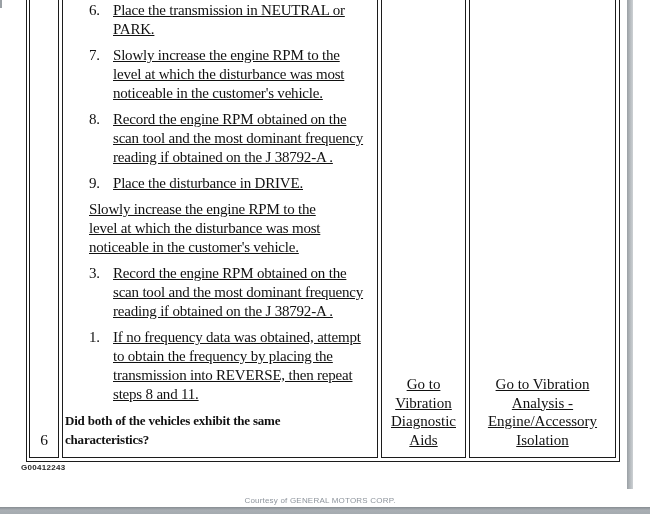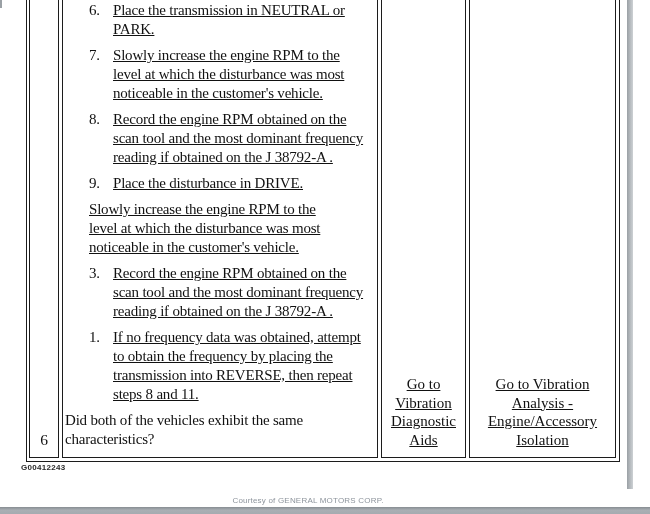--- a/index.html
+++ b/index.html
@@ -38,22 +38,23 @@
     margin:0 0 7px 26px;
     line-height:19px;
     font-size:15px;
     letter-spacing:-0.2px;
   }
   .list-item .num { flex:0 0 24px; width:24px; }
   .list-item .txt { white-space:pre-line; max-width:264px;text-decoration:underline; }
   .question {
     position:absolute; left:2px; bottom:8px;
     white-space:pre-line;
-    line-height:19px; font-size:15px; letter-spacing:-0.2px;
+    line-height:19px; font-size:13px; letter-spacing:-0.2px;
     width:300px;
+    font-weight:bold;
   }
   .yes-cell {
     left:381px; width:85px;
     display:flex; align-items:flex-end; justify-content:center;
     padding-bottom:8px; text-align:center;
   }
   .no-cell {
     left:469px; width:147px;
     display:flex; align-items:flex-end; justify-content:center;
     padding-bottom:8px; text-align:center;
@@ -62,21 +63,21 @@
     white-space:pre-line;
     line-height:18.5px; font-size:15px;text-decoration:underline;
   }
   .figure-id {
     left:21px; top:463px;
     font-family:"Liberation Sans", sans-serif;
     font-size:8px; font-weight:bold;
     color:#2a2a2a; letter-spacing:0.3px;
   }
   .footer {
-    left:0; top:496px; width:616px;
+    left:12px; top:496px; width:616px;
     text-align:center;
     font-family:"Liberation Sans", sans-serif;
     font-size:8px; color:#8d949c; letter-spacing:0.2px;
   }
   .right-shadow {
     left:627px; top:0; width:6px; height:489px;
     background:linear-gradient(to right, #9aa0a5, #cdd1d4);
   }
   .bottom-bar {
     left:0; top:507px; width:650px; height:7px;

